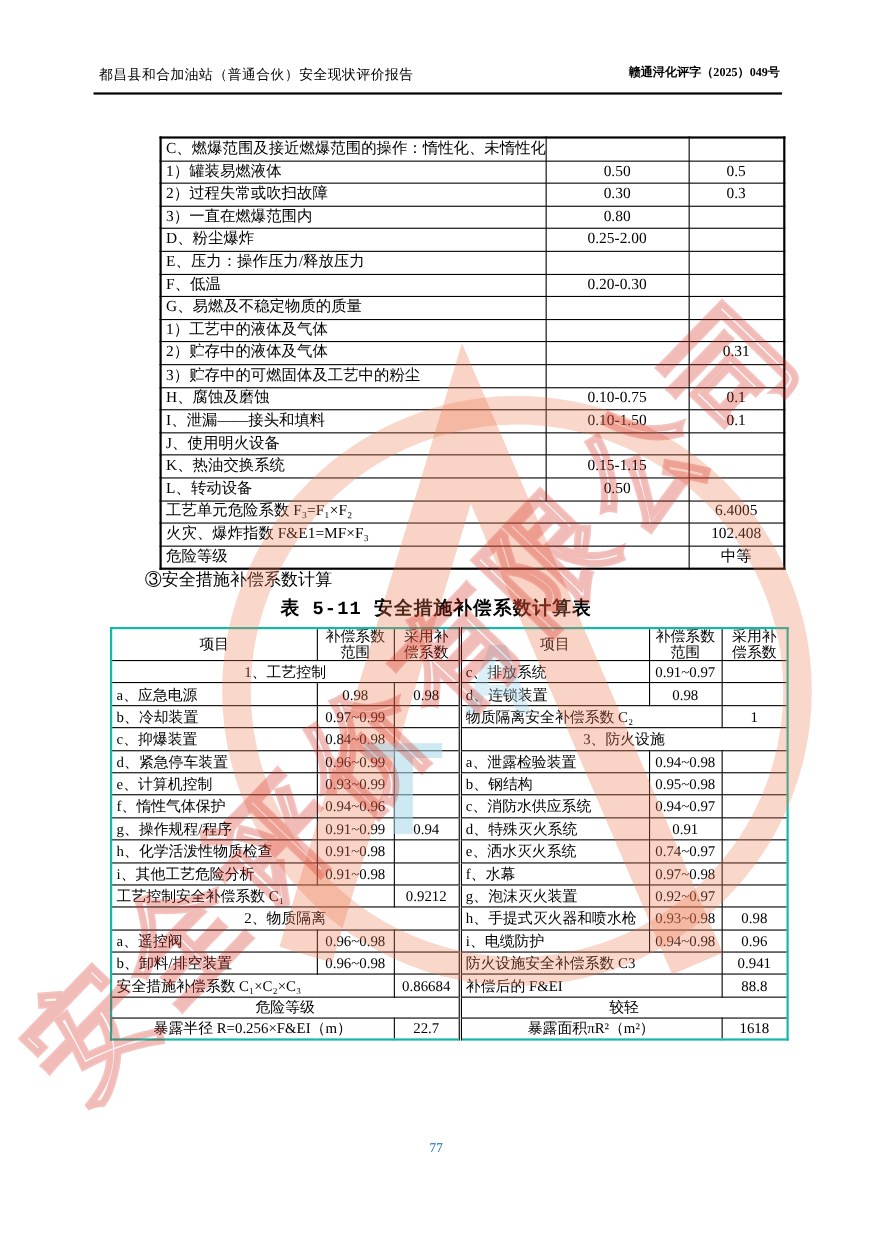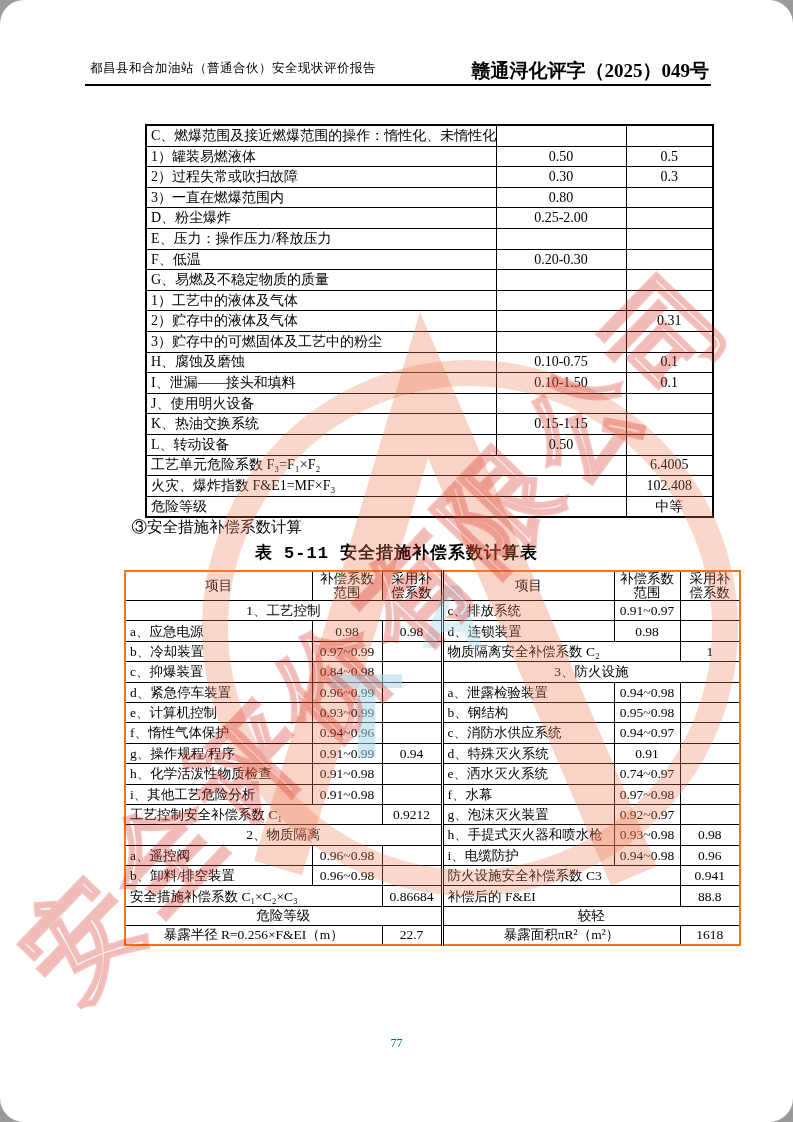--- a/index.html
+++ b/index.html
@@ -1,36 +1,36 @@
 <!DOCTYPE html>
 <html><head>
 <meta charset="utf-8">
 <style>
   html,body { margin:0; padding:0; background:#9a9a9a; }
   .page { position:relative; width:793px; height:1122px; margin:0 auto; background:#fff;
-          font-family:"Liberation Serif","DejaVu Serif",serif; color:#000; overflow:hidden;border-radius:24px; }
+          font-family:"Liberation Serif","DejaVu Serif",serif; color:#000; overflow:hidden; }
 
   
   .hdr-left  { position:absolute; left:90px;  top:60px; font-size:12.5px; letter-spacing:0.5px; }
-  .hdr-right { position:absolute; right:84px; top:58px; font-size:19px; font-weight:bold; }
+  .hdr-right { position:absolute; right:84px; top:58px; font-size:11px; font-weight:bold; }
   .hdr-rule  { position:absolute; left:85px; top:84px; width:626px; height:2px; background:#000; }
 
   
   table { border-collapse:collapse; table-layout:fixed; }
   td { border:1px solid #000; padding:0 4px; line-height:1.12; white-space:nowrap; overflow:hidden; }
   .ctr { text-align:center; }
 
   .t1 { position:absolute; left:145px; top:97px; width:567px; border:2px solid #000;margin-top:27px; }
   .t1 td { height:19.6px; font-size:14px; }
 
   .t2-sec   { position:absolute; left:85px; top:517px; width:630px; font-size:15.5px; text-indent:3em; }
   .t2-title { position:absolute; left:0; top:541px; width:100%; text-align:center;
               font-size:17px; font-weight:bold; letter-spacing:1px;font-family:Liberation Mono, monospace; }
 
-  .t2 { position:absolute; left:100px; top:570px; width:615px; border:2px solid #f97316;margin-left:24px; }
+  .t2 { position:absolute; left:100px; top:570px; width:615px; border:2px solid #14b8a6; }
   .t2 td { height:19.4px; font-size:13.5px; }
   .t2 td.hd { height:28px; font-size:13.5px; text-align:center; white-space:normal; line-height:14px; font-weight:normal; }
   .t2 td.dbl { border-left:3px double #000; }
   .t2 td.sm { height:18px; }
 
   .para { position:absolute; left:85px; top:953px; width:630px; font-size:16px;
           line-height:33px; text-align:justify; text-indent:2em; }
   .pageno { position:absolute; left:0; top:1036px; width:100%; text-align:center;
             font-size:12px; color:#0369a1; }
 

